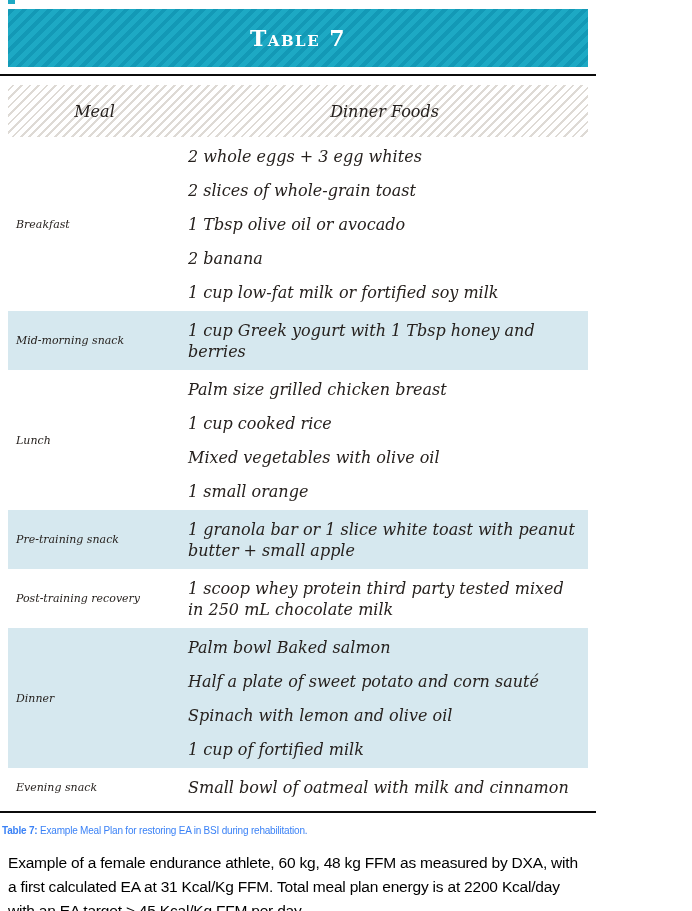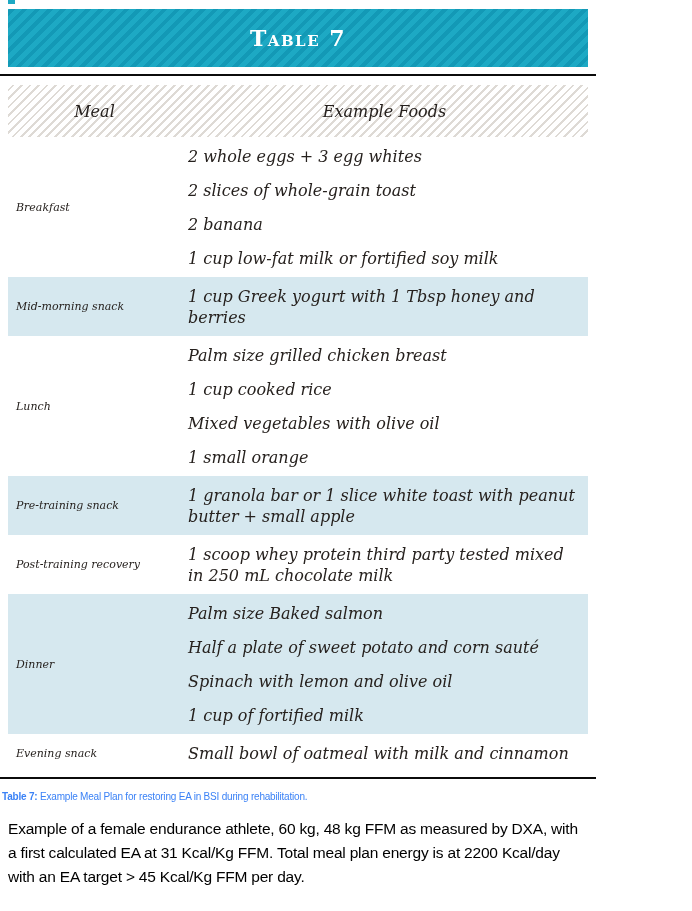--- a/index.html
+++ b/index.html
@@ -108,28 +108,29 @@
 
   <div class="title-band">
     <span class="title-text">Table 7</span>
   </div>
 
   <div class="rule rule-top"></div>
 
   <div class="tbl">
     <div class="thead">
       <div class="th th-meal">Meal</div>
-      <div class="th th-foods">Example Foods</div>
+      <div class="th th-foods">Dinner Foods</div>
     </div>
     <div id="rows">
   <div class="trow">
     <div class="td-meal">Breakfast</div>
     <div class="td-foods">
             <div class="food-line">2 whole eggs + 3 egg whites</div>
             <div class="food-line">2 slices of whole-grain toast</div>
+            <div class="food-line">1 Tbsp olive oil or avocado</div>
             <div class="food-line">2 banana</div>
             <div class="food-line">1 cup low-fat milk or fortified soy milk</div>
           </div>
   </div>
 
   <div class="trow shaded">
     <div class="td-meal">Mid-morning snack</div>
     <div class="td-foods">
             <div class="food-line">1 cup Greek yogurt with 1 Tbsp honey and berries</div>
           </div>
@@ -155,21 +156,21 @@
   <div class="trow">
     <div class="td-meal">Post-training recovery</div>
     <div class="td-foods">
             <div class="food-line">1 scoop whey protein third party tested mixed in 250 mL chocolate milk</div>
           </div>
   </div>
 
   <div class="trow shaded">
     <div class="td-meal">Dinner</div>
     <div class="td-foods">
-            <div class="food-line">Palm size Baked salmon</div>
+            <div class="food-line">Palm bowl Baked salmon</div>
             <div class="food-line">Half a plate of sweet potato and corn sauté</div>
             <div class="food-line">Spinach with lemon and olive oil</div>
             <div class="food-line">1 cup of fortified milk</div>
           </div>
   </div>
 
   <div class="trow">
     <div class="td-meal">Evening snack</div>
     <div class="td-foods">
             <div class="food-line">Small bowl of oatmeal with milk and cinnamon</div>

